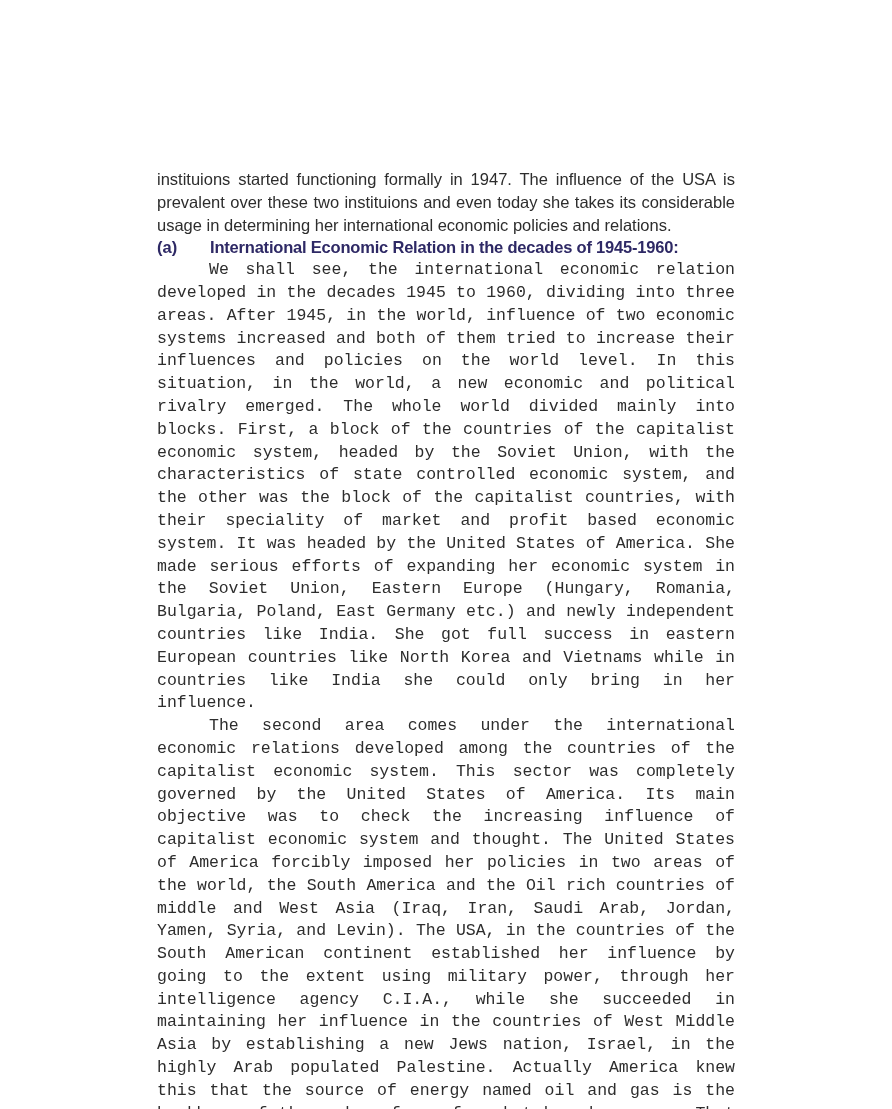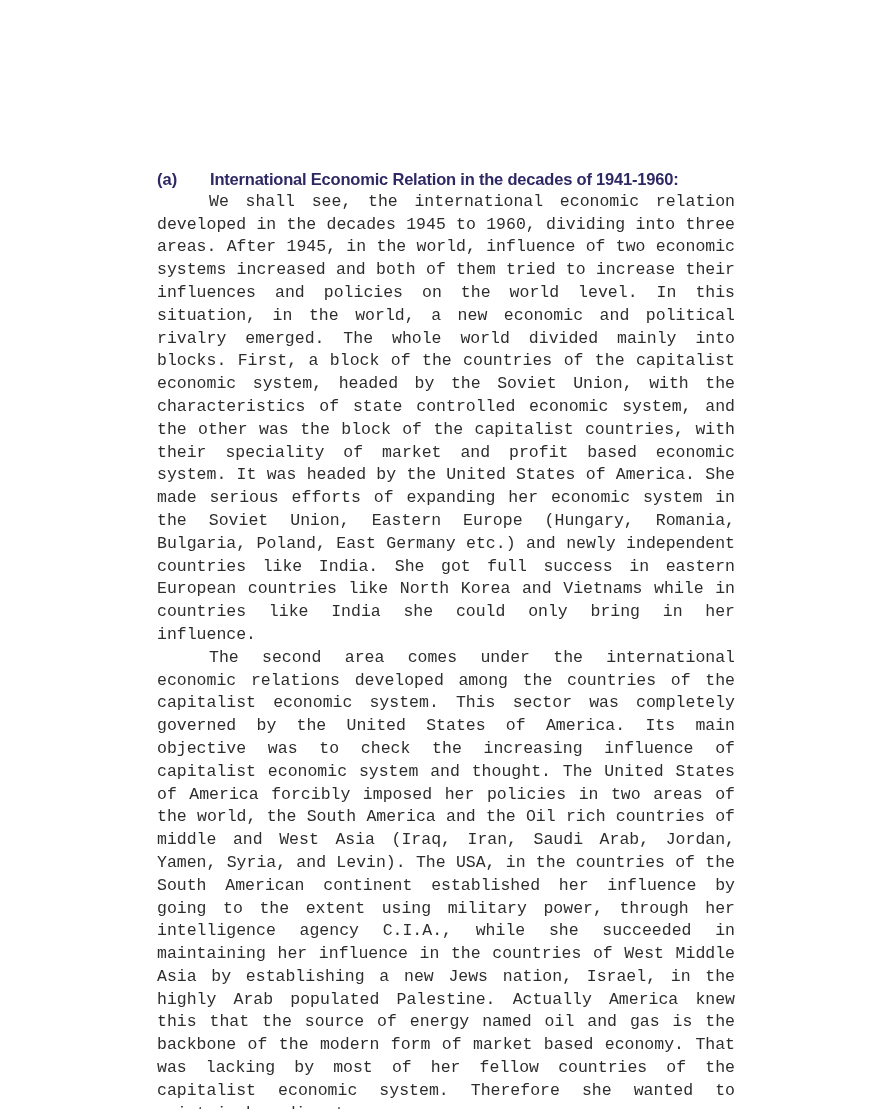--- a/index.html
+++ b/index.html
@@ -55,24 +55,25 @@
     font-size: 15px;
     line-height: 21px;
   }
 </style>
 </head>
 <body>
 
 <div class="page">
   <main class="text-block">
 
+    <p class="para">instituions started functioning formally in 1947. The influence of the USA is prevalent over these two instituions and even today she takes its considerable usage in determining her international economic policies and relations.</p>
 
     <div class="heading">
       <span class="h-marker">(a)</span>
-      <span class="h-text">International Economic Relation in the decades of 1941-1960:</span>
+      <span class="h-text">International Economic Relation in the decades of 1945-1960:</span>
     </div>
 
     <p class="para indent">We shall see, the international economic relation developed in the decades 1945 to 1960, dividing into three areas. After 1945, in the world, influence of two economic systems increased and both of them tried to increase their influences and policies on the world level. In this situation, in the world, a new economic and political rivalry emerged. The whole world divided mainly into blocks. First, a block of the countries of the capitalist economic system, headed by the Soviet Union, with the characteristics of state controlled economic system, and the other was the block of the capitalist countries, with their speciality of market and profit based economic system. It was headed by the United States of America. She made serious efforts of expanding her economic system in the Soviet Union, Eastern Europe (Hungary, Romania, Bulgaria, Poland, East Germany etc.) and newly independent countries like India. She got full success in eastern European countries like North Korea and Vietnams while in countries like India she could only bring in her influence.</p>
 
     <p class="para indent">The second area comes under the international economic relations developed among the countries of the capitalist economic system. This sector was completely governed by the United States of America. Its main objective was to check the increasing influence of capitalist economic system and thought. The United States of America forcibly imposed her policies in two areas of the world, the South America and the Oil rich countries of middle and West Asia (Iraq, Iran, Saudi Arab, Jordan, Yamen, Syria, and Levin). The USA, in the countries of the South American continent established her influence by going to the extent using military power, through her intelligence agency C.I.A., while she succeeded in maintaining her influence in the countries of West Middle Asia by establishing a new Jews nation, Israel, in the highly Arab populated Palestine. Actually America knew this that the source of energy named oil and gas is the backbone of the modern form of market based economy. That was lacking by most of her fellow countries of the capitalist economic system. Therefore she wanted to maintain her director</p>
 
     <footer class="page-footer">
       <span>World of History :: 157</span>
     </footer>
 

